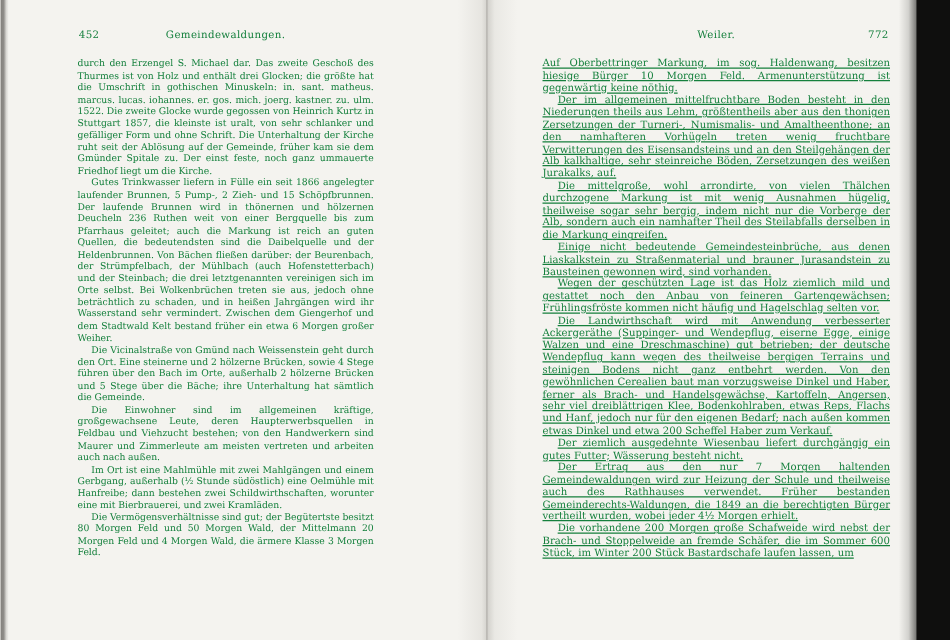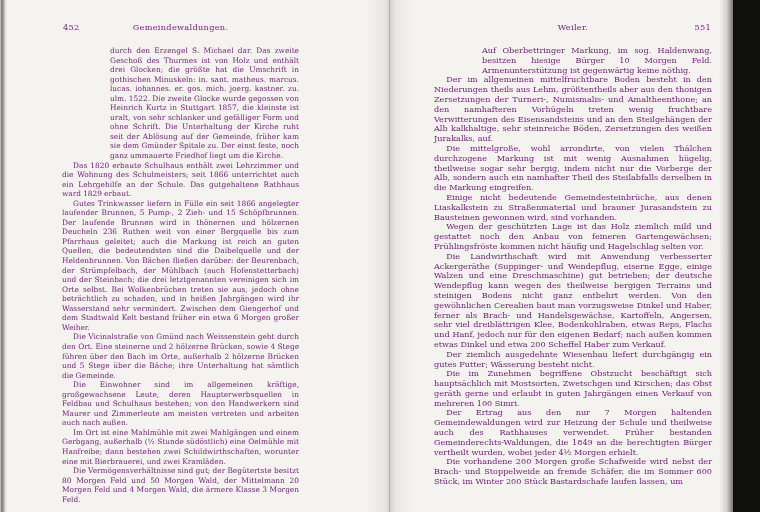--- a/index.html
+++ b/index.html
@@ -1,20 +1,20 @@
 <!DOCTYPE html>
 <html><head>
 <meta charset="utf-8">
 <style>
   html,body{margin:0;padding:0;background:#1a1a19;}
   .spread{
     position:relative;width:760px;height:512px;overflow:hidden;
     background:#f4f3ef;
     font-family:"DejaVu Serif","Liberation Serif",serif;
-    color:#701a75;
+    color:#15803d;
   }
   
   .edge-left{position:absolute;left:0;top:0;width:7px;height:100%;
     background:linear-gradient(90deg,#efeeea 0px,#85837f 1px,#8f8d89 3px,#d9d8d4 5px,#f4f3ef 7px);}
   .gutter-shadow{position:absolute;left:366px;top:0;width:48px;height:100%;
     background:linear-gradient(90deg,rgba(110,105,96,0) 0%,rgba(110,105,96,0.10) 40%,rgba(90,86,78,0.22) 50%,rgba(110,105,96,0.08) 62%,rgba(110,105,96,0) 100%);}
   .gutter-line{position:absolute;left:389px;top:0;width:1px;height:100%;background:rgba(80,76,70,0.25);}
   .edge-right-fade{position:absolute;right:27px;top:0;width:14px;height:100%;
     background:linear-gradient(90deg,rgba(20,20,18,0) 0%,rgba(20,20,18,0.15) 55%,rgba(20,20,18,0.55) 100%);}
   .edge-right{position:absolute;right:0;top:0;width:27px;height:100%;background:#0f0f0e;}
@@ -24,61 +24,59 @@
   .page-right{left:434px;width:278px;height:478px;}
 
   .page-header{position:relative;height:13px;font-size:8.2px;letter-spacing:0.3px;}
   .pagenum{position:absolute;top:0;}
   .pagenum.pn-left{left:1px;}
   .pagenum.pn-right{right:1px;}
   .running-title{position:absolute;left:50%;transform:translateX(-50%);top:0;white-space:nowrap;}
 
   .body{margin-top:11px;text-align:justify;}
   .page-left .body{font-size:7.4px;line-height:9.55px;word-spacing:-0.2px;}
-  .page-right .body{font-size:8.1px;line-height:9.8px;}
+  .page-right .body{font-size:8.1px;line-height:9.8px;text-decoration:underline;}
   .body p{margin:0;text-indent:1.5em;}
-  .body p.cont{text-indent:0;margin-left:48px;}
+  .body p.cont{text-indent:0;}
 </style>
 </head>
 <body>
 
 <div class="spread">
   <div class="edge-left"></div>
   <div class="gutter-shadow"></div>
   <div class="gutter-line"></div>
   <div class="edge-right-fade"></div>
   <div class="edge-right"></div>
 
   <section class="page page-left">
     <header class="page-header">
       <span class="pagenum pn-left">452</span>
       <span class="running-title">Gemeindewaldungen.</span>
     </header>
     <div class="body">
       <p class="cont">durch den Erzengel S. Michael dar. Das zweite Geschoß des Thurmes ist von Holz und enthält drei Glocken; die größte hat die Umschrift in gothischen Minuskeln: in. sant. matheus. marcus. lucas. iohannes. er. gos. mich. joerg. kastner. zu. ulm. 1522. Die zweite Glocke wurde gegossen von Heinrich Kurtz in Stuttgart 1857, die kleinste ist uralt, von sehr schlanker und gefälliger Form und ohne Schrift. Die Unterhaltung der Kirche ruht seit der Ablösung auf der Gemeinde, früher kam sie dem Gmünder Spitale zu. Der einst feste, noch ganz ummauerte Friedhof liegt um die Kirche.</p>
-      <p>Das 1820 erbaute Schulhaus enthält zwei Lehrzimmer und die Wohnung des Schulmeisters; seit 1866 unterrichtet auch ein Lehrgehilfe an der Schule. Das gutgehaltene Rathhaus ward 1829 erbaut.</p>
       <p>Gutes Trinkwasser liefern in Fülle ein seit 1866 angelegter laufender Brunnen, 5 Pump-, 2 Zieh- und 15 Schöpfbrunnen. Der laufende Brunnen wird in thönernen und hölzernen Deucheln 236 Ruthen weit von einer Bergquelle bis zum Pfarrhaus geleitet; auch die Markung ist reich an guten Quellen, die bedeutendsten sind die Daibelquelle und der Heldenbrunnen. Von Bächen fließen darüber: der Beurenbach, der Strümpfelbach, der Mühlbach (auch Hofenstetterbach) und der Steinbach; die drei letztgenannten vereinigen sich im Orte selbst. Bei Wolkenbrüchen treten sie aus, jedoch ohne beträchtlich zu schaden, und in heißen Jahrgängen wird ihr Wasserstand sehr vermindert. Zwischen dem Giengerhof und dem Stadtwald Kelt bestand früher ein etwa 6 Morgen großer Weiher.</p>
       <p>Die Vicinalstraße von Gmünd nach Weissenstein geht durch den Ort. Eine steinerne und 2 hölzerne Brücken, sowie 4 Stege führen über den Bach im Orte, außerhalb 2 hölzerne Brücken und 5 Stege über die Bäche; ihre Unterhaltung hat sämtlich die Gemeinde.</p>
-      <p>Die Einwohner sind im allgemeinen kräftige, großgewachsene Leute, deren Haupterwerbsquellen in Feldbau und Schulhaus bestehen; von den Handwerkern sind Maurer und Zimmerleute am meisten vertreten und arbeiten auch nach außen.</p>
+      <p>Die Einwohner sind im allgemeinen kräftige, großgewachsene Leute, deren Haupterwerbsquellen in Feldbau und Viehzucht bestehen; von den Handwerkern sind Maurer und Zimmerleute am meisten vertreten und arbeiten auch nach außen.</p>
       <p>Im Ort ist eine Mahlmühle mit zwei Mahlgängen und einem Gerbgang, außerhalb (½ Stunde südöstlich) eine Oelmühle mit Hanfreibe; dann bestehen zwei Schildwirthschaften, worunter eine mit Bierbrauerei, und zwei Kramläden.</p>
       <p>Die Vermögensverhältnisse sind gut; der Begütertste besitzt 80 Morgen Feld und 50 Morgen Wald, der Mittelmann 20 Morgen Feld und 4 Morgen Wald, die ärmere Klasse 3 Morgen Feld.</p>
     </div>
   </section>
 
   <section class="page page-right">
     <header class="page-header">
       <span class="running-title">Weiler.</span>
-      <span class="pagenum pn-right">551</span>
+      <span class="pagenum pn-right">772</span>
     </header>
     <div class="body">
       <p class="cont">Auf Oberbettringer Markung, im sog. Haldenwang, besitzen hiesige Bürger 10 Morgen Feld. Armenunterstützung ist gegenwärtig keine nöthig.</p>
       <p>Der im allgemeinen mittelfruchtbare Boden besteht in den Niederungen theils aus Lehm, größtentheils aber aus den thonigen Zersetzungen der Turneri-, Numismalis- und Amaltheenthone; an den namhafteren Vorhügeln treten wenig fruchtbare Verwitterungen des Eisensandsteins und an den Steilgehängen der Alb kalkhaltige, sehr steinreiche Böden, Zersetzungen des weißen Jurakalks, auf.</p>
       <p>Die mittelgroße, wohl arrondirte, von vielen Thälchen durchzogene Markung ist mit wenig Ausnahmen hügelig, theilweise sogar sehr bergig, indem nicht nur die Vorberge der Alb, sondern auch ein namhafter Theil des Steilabfalls derselben in die Markung eingreifen.</p>
       <p>Einige nicht bedeutende Gemeindesteinbrüche, aus denen Liaskalkstein zu Straßenmaterial und brauner Jurasandstein zu Bausteinen gewonnen wird, sind vorhanden.</p>
       <p>Wegen der geschützten Lage ist das Holz ziemlich mild und gestattet noch den Anbau von feineren Gartengewächsen; Frühlingsfröste kommen nicht häufig und Hagelschlag selten vor.</p>
       <p>Die Landwirthschaft wird mit Anwendung verbesserter Ackergeräthe (Suppinger- und Wendepflug, eiserne Egge, einige Walzen und eine Dreschmaschine) gut betrieben; der deutsche Wendepflug kann wegen des theilweise bergigen Terrains und steinigen Bodens nicht ganz entbehrt werden. Von den gewöhnlichen Cerealien baut man vorzugsweise Dinkel und Haber, ferner als Brach- und Handelsgewächse, Kartoffeln, Angersen, sehr viel dreiblättrigen Klee, Bodenkohlraben, etwas Reps, Flachs und Hanf, jedoch nur für den eigenen Bedarf; nach außen kommen etwas Dinkel und etwa 200 Scheffel Haber zum Verkauf.</p>
       <p>Der ziemlich ausgedehnte Wiesenbau liefert durchgängig ein gutes Futter; Wässerung besteht nicht.</p>
-      <p>Die im Zunehmen begriffene Obstzucht beschäftigt sich hauptsächlich mit Mostsorten, Zwetschgen und Kirschen; das Obst geräth gerne und erlaubt in guten Jahrgängen einen Verkauf von mehreren 100 Simri.</p>
       <p>Der Ertrag aus den nur 7 Morgen haltenden Gemeindewaldungen wird zur Heizung der Schule und theilweise auch des Rathhauses verwendet. Früher bestanden Gemeinderechts-Waldungen, die 1849 an die berechtigten Bürger vertheilt wurden, wobei jeder 4½ Morgen erhielt.</p>
       <p>Die vorhandene 200 Morgen große Schafweide wird nebst der Brach- und Stoppelweide an fremde Schäfer, die im Sommer 600 Stück, im Winter 200 Stück Bastardschafe laufen lassen, um</p>
     </div>
   </section>
 </div>
 
 </body></html>

